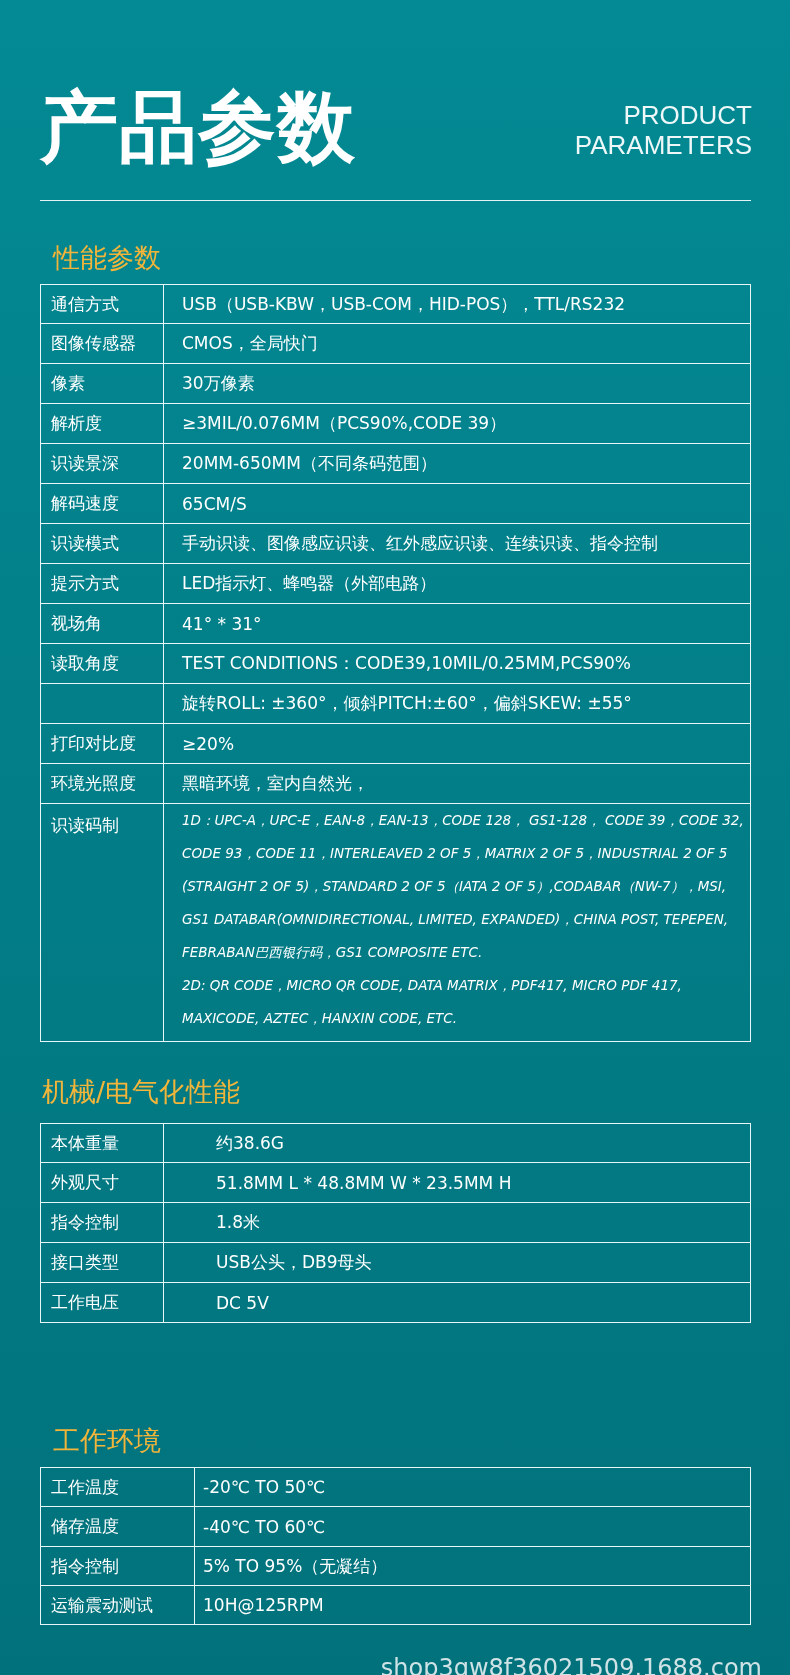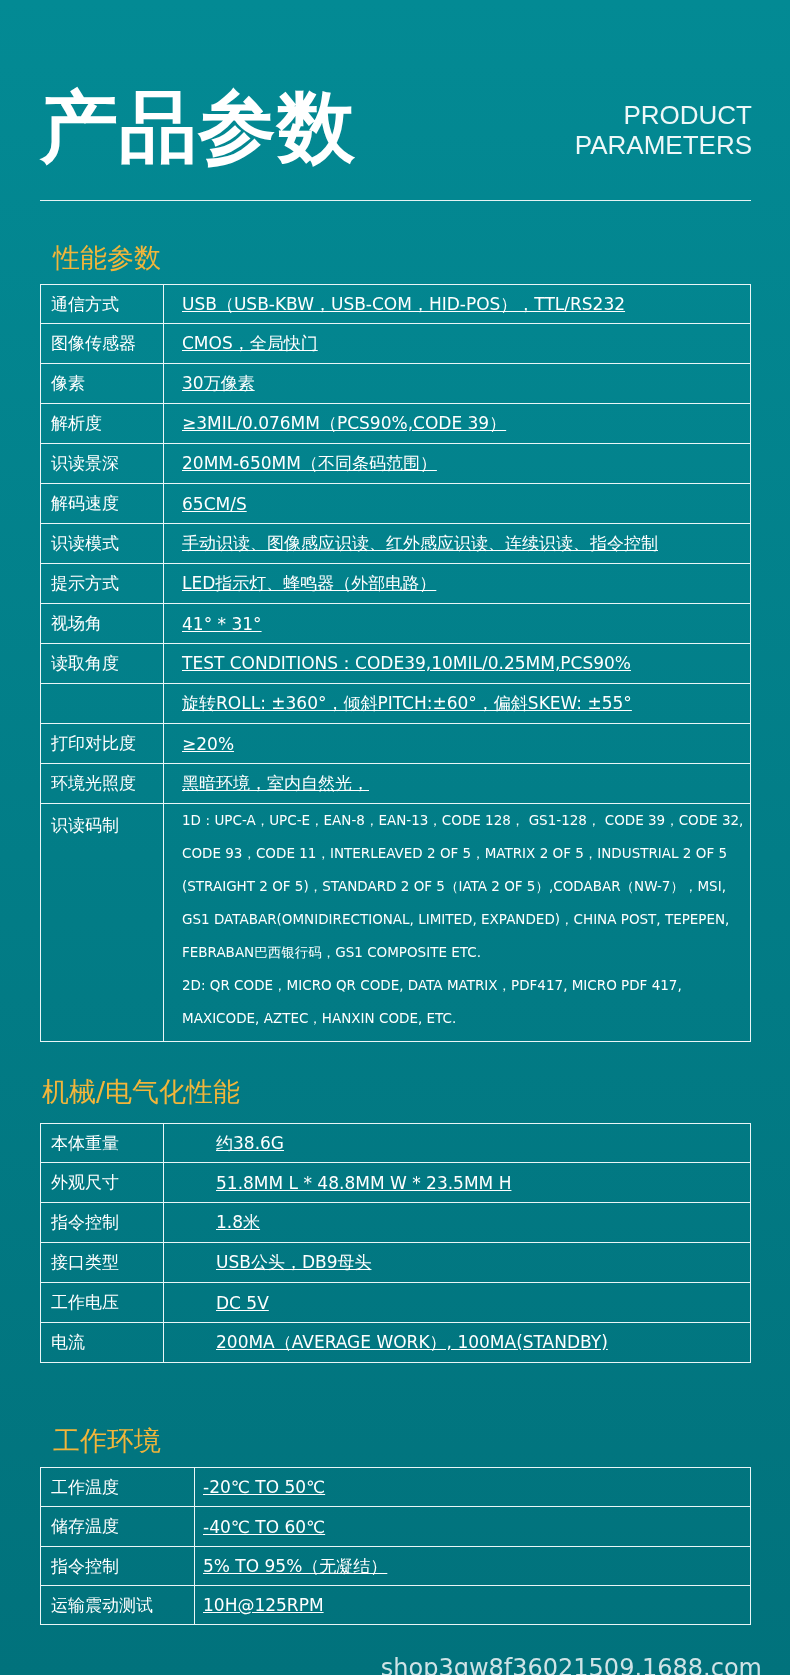--- a/index.html
+++ b/index.html
@@ -33,27 +33,28 @@
       position: absolute; left: 40px; width: 711px;
       border-collapse: collapse; table-layout: fixed;
     }
     table.spec td {
       border: 1.5px solid #e9f6f7;
       font-size: 17px; color: #ffffff;
       vertical-align: middle; white-space: nowrap; overflow: hidden;
       padding: 0 0 0 10px;
       margin-top: 27px;
     }
-    table.spec td.val { padding-left: 18px; text-decoration: underline; }
+    table.spec td.val { padding-left: 18px; }
     table.spec td.val.wide { padding-left: 52px; }
     table.spec td.val.wide3 { padding-left: 8px; }
     td.codes {
       white-space: normal !important; font-size: 13.5px !important;
       line-height: 33px; padding: 0 4px 6px 18px !important;
       vertical-align: top !important;
+      font-style: italic;
     }
     td.codes-label { vertical-align: top !important; padding-top: 10px !important; }
     .watermark {
       position: absolute; right: 28px; top: 1656px;
       font-family: "DejaVu Sans", sans-serif; font-size: 24px;
       color: #cfe3e6; line-height: 1;
     }
   </style>
 </head>
 <body>
@@ -159,24 +160,20 @@
         <td class="val wide">1.8米</td>
       </tr>
   <tr style="height:40px">
         <td>接口类型</td>
         <td class="val wide">USB公头，DB9母头</td>
       </tr>
   <tr style="height:40px">
         <td>工作电压</td>
         <td class="val wide">DC 5V</td>
       </tr>
-  <tr style="height:40px">
-        <td>电流</td>
-        <td class="val wide">200MA（AVERAGE WORK）, 100MA(STANDBY)</td>
-      </tr>
 </tbody>
   </table>
 
 <div class="section-title" style="left:53px; top:1427px;">工作环境</div>
 <table class="spec" style="top:1467px;">
   <colgroup>
       <col style="width:154px">
       <col>
     </colgroup>
   <tbody>

